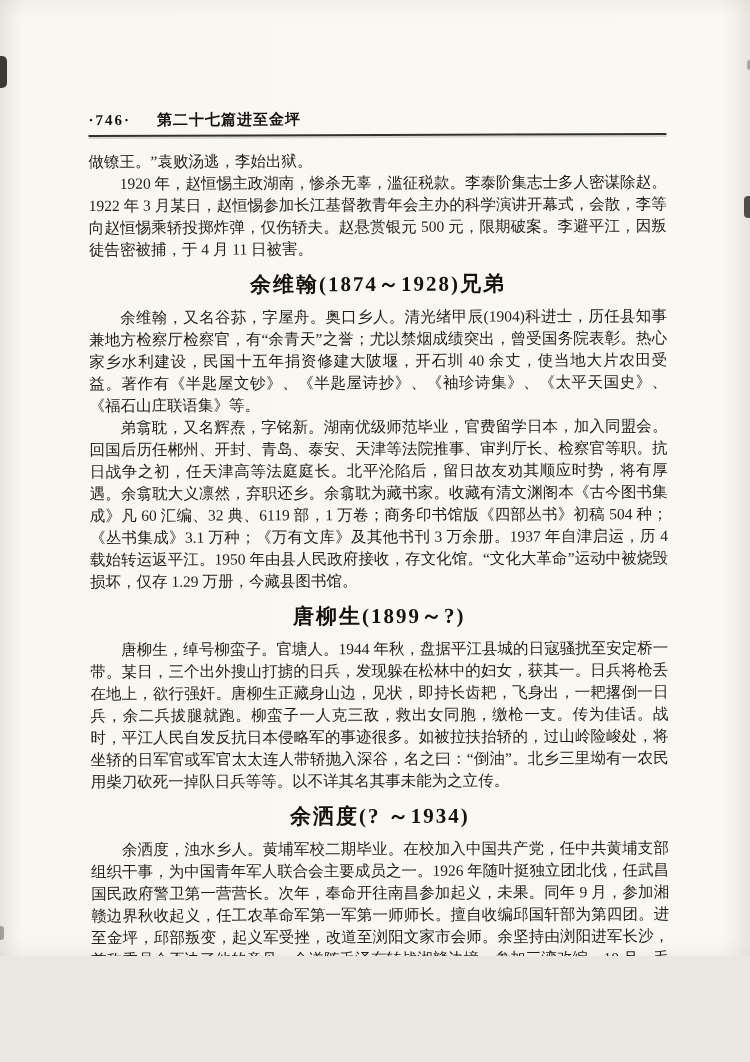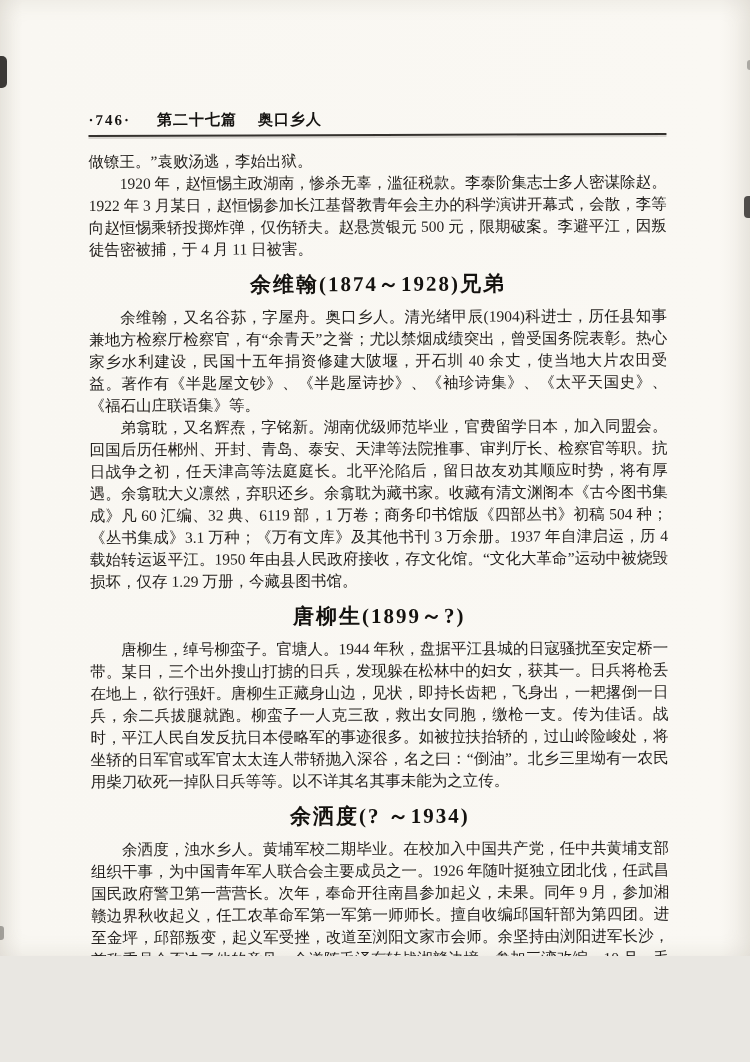--- a/index.html
+++ b/index.html
@@ -27,21 +27,21 @@
   .page-header {
     display: flex;
     align-items: baseline;
     font-weight: 700;
     font-size: 15px;
     letter-spacing: 1px;
     color: #161412;
     white-space: nowrap;
   }
   .page-header .pnum { margin-right: 26px; letter-spacing: 2px; }
-  .page-header .chap { margin-right: 21px; }
+  .page-header .chap { margin-right: 0; }
   .header-rule {
     margin-top: 5px;
     height: 0;
     border-bottom: 2.5px solid #35322e;
     box-shadow: 0 2px 0 rgba(60,56,50,.18);
   }
   .body-text {
     margin-top: 14px;
     font-size: 15.5px;
     line-height: 22px;
@@ -82,21 +82,21 @@
   <span class="artifact a-topleft"></span>
   <span class="artifact a-right"></span>
   <span class="artifact a-leftlow"></span>
   <span class="artifact a-topright"></span>
 
   <div class="sheet">
 
     <div class="page-header">
       <span class="pnum">·746·</span>
       <span class="chap">第二十七篇</span>
-      <span class="sect">奥口乡人</span>
+      <span class="sect">进至金坪</span>
     </div>
     <div class="header-rule"></div>
 
     <div class="body-text">
       <p class="para noindent">做镣王。”袁败汤逃，李始出狱。</p>
       <p class="para">1920 年，赵恒惕主政湖南，惨杀无辜，滥征税款。李泰阶集志士多人密谋除赵。1922 年 3 月某日，赵恒惕参加长江基督教青年会主办的科学演讲开幕式，会散，李等向赵恒惕乘轿投掷炸弹，仅伤轿夫。赵悬赏银元 500 元，限期破案。李避平江，因叛徒告密被捕，于 4 月 11 日被害。</p>
 
       <h2 class="heading">余维翰(1874～1928)兄弟</h2>
       <p class="para">余维翰，又名谷荪，字屋舟。奥口乡人。清光绪甲辰(1904)科进士，历任县知事兼地方检察厅检察官，有“余青天”之誉；尤以禁烟成绩突出，曾受国务院表彰。热心家乡水利建设，民国十五年捐资修建大陂堰，开石圳 40 余丈，使当地大片农田受益。著作有《半匙屋文钞》、《半匙屋诗抄》、《袖珍诗集》、《太平天国史》、《福石山庄联语集》等。</p>
       <p class="para">弟翕耽，又名辉焘，字铭新。湖南优级师范毕业，官费留学日本，加入同盟会。回国后历任郴州、开封、青岛、泰安、天津等法院推事、审判厅长、检察官等职。抗日战争之初，任天津高等法庭庭长。北平沦陷后，留日故友劝其顺应时势，将有厚遇。余翕耽大义凛然，弃职还乡。余翕耽为藏书家。收藏有清文渊阁本《古今图书集成》凡 60 汇编、32 典、6119 部，1 万卷；商务印书馆版《四部丛书》初稿 504 种；《丛书集成》3.1 万种；《万有文库》及其他书刊 3 万余册。1937 年自津启运，历 4 载始转运返平江。1950 年由县人民政府接收，存文化馆。“文化大革命”运动中被烧毁损坏，仅存 1.29 万册，今藏县图书馆。</p>

